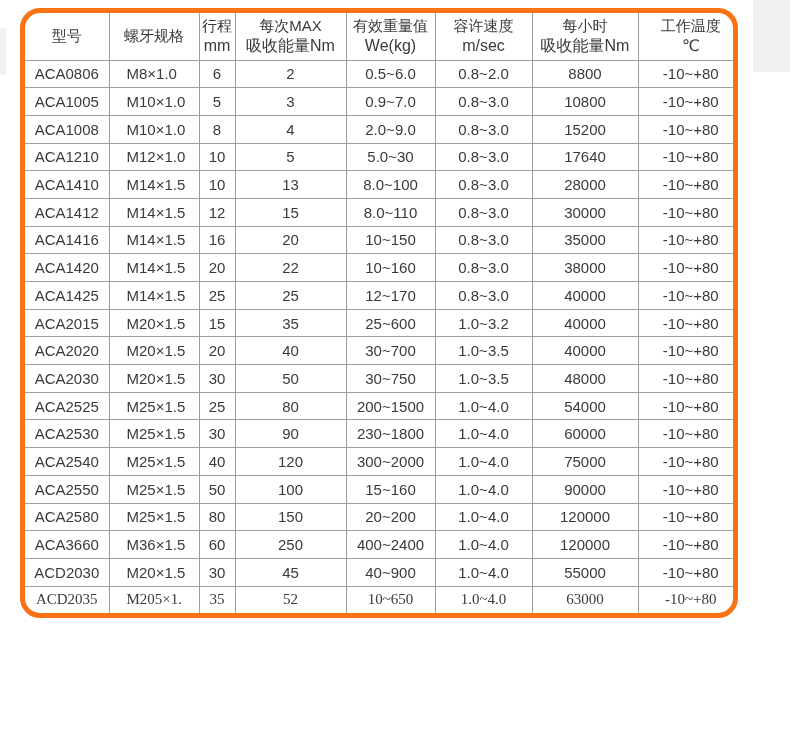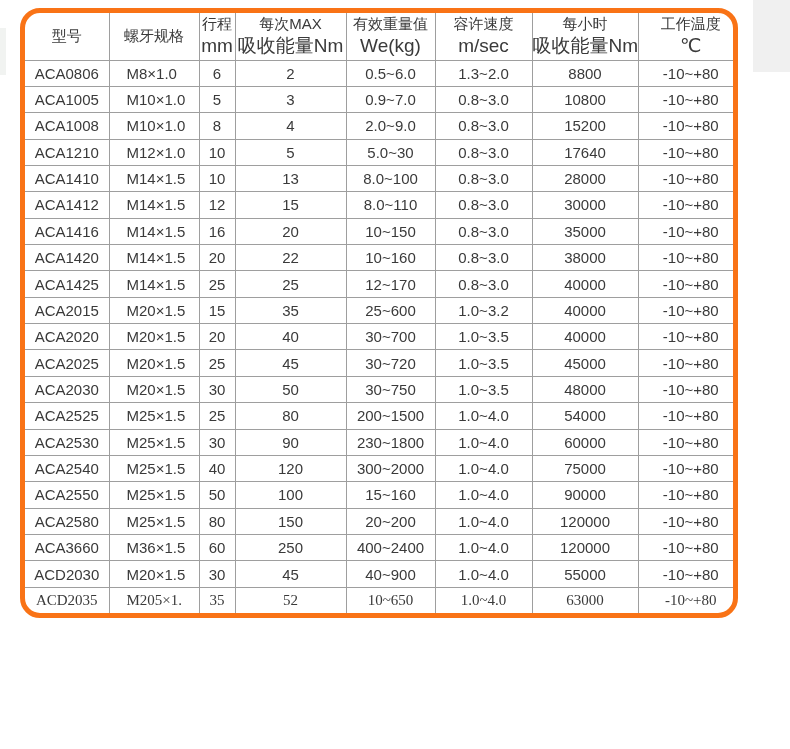--- a/index.html
+++ b/index.html
@@ -53,21 +53,21 @@
     padding: 0;
     text-align: center;
     vertical-align: middle;
     font-size: 15px;
     color: #3a3a3a;
     font-weight: normal;
     white-space: nowrap;
     overflow: hidden;
   }
   table.spec th { font-size: 15px; line-height: 1.25; }
-  table.spec th .h2 { font-size: 19px; }
+  table.spec th .h2 { font-size: 16px; }
   table.spec td:last-child, table.spec th:last-child { border-right: none; margin-top: 48px; }
   table.spec tbody tr:last-child td { border-bottom: none; font-family: Liberation Serif, serif; }
   table.spec thead tr { height: 47px; }
   
   table.spec td.col-1 { text-align: left; padding-left: 17px; }
 </style>
 </head>
 <body>
 
 <div class="left-strip"></div>
@@ -119,21 +119,21 @@
           </th>
         </tr>
     </thead>
     <tbody>
         <tr>
           <td class="col-0">ACA0806</td>
           <td class="col-1">M8×1.0</td>
           <td class="col-2">6</td>
           <td class="col-3">2</td>
           <td class="col-4">0.5~6.0</td>
-          <td class="col-5">1.3~2.0</td>
+          <td class="col-5">0.8~2.0</td>
           <td class="col-6">8800</td>
           <td class="col-7">-10~+80</td>
         </tr>
         <tr>
           <td class="col-0">ACA1005</td>
           <td class="col-1">M10×1.0</td>
           <td class="col-2">5</td>
           <td class="col-3">3</td>
           <td class="col-4">0.9~7.0</td>
           <td class="col-5">0.8~3.0</td>
@@ -224,30 +224,20 @@
           <td class="col-0">ACA2020</td>
           <td class="col-1">M20×1.5</td>
           <td class="col-2">20</td>
           <td class="col-3">40</td>
           <td class="col-4">30~700</td>
           <td class="col-5">1.0~3.5</td>
           <td class="col-6">40000</td>
           <td class="col-7">-10~+80</td>
         </tr>
         <tr>
-          <td class="col-0">ACA2025</td>
-          <td class="col-1">M20×1.5</td>
-          <td class="col-2">25</td>
-          <td class="col-3">45</td>
-          <td class="col-4">30~720</td>
-          <td class="col-5">1.0~3.5</td>
-          <td class="col-6">45000</td>
-          <td class="col-7">-10~+80</td>
-        </tr>
-        <tr>
           <td class="col-0">ACA2030</td>
           <td class="col-1">M20×1.5</td>
           <td class="col-2">30</td>
           <td class="col-3">50</td>
           <td class="col-4">30~750</td>
           <td class="col-5">1.0~3.5</td>
           <td class="col-6">48000</td>
           <td class="col-7">-10~+80</td>
         </tr>
         <tr>

